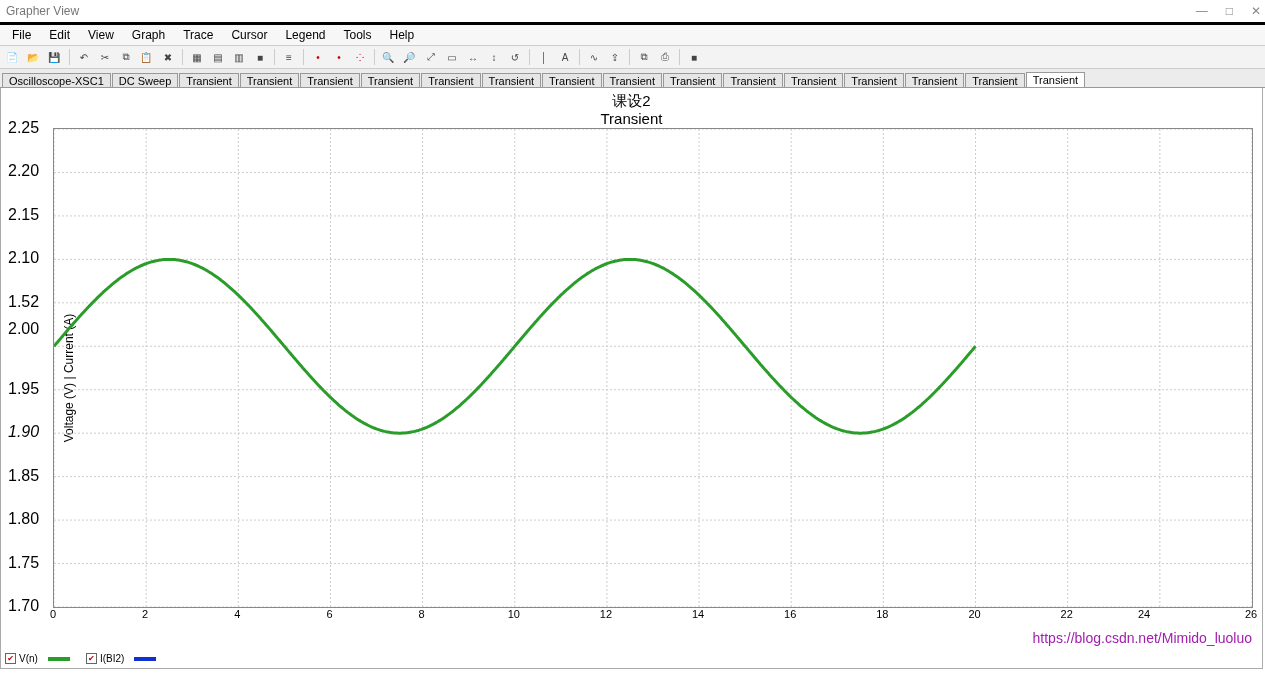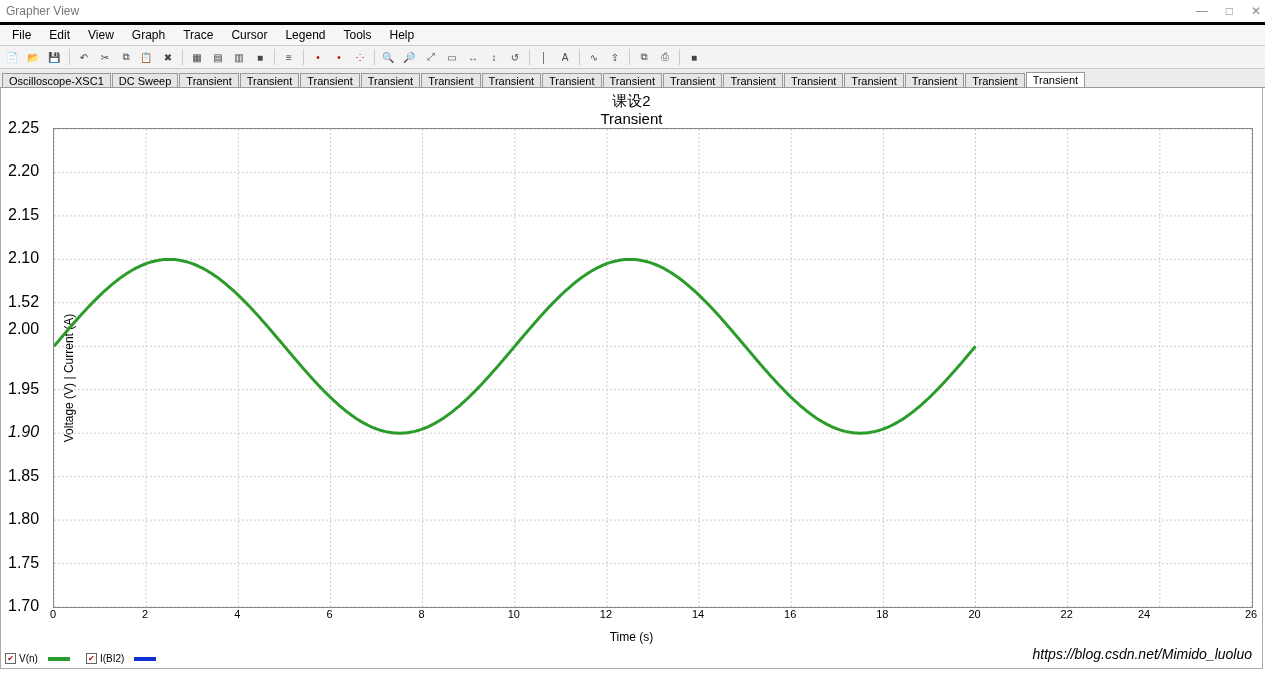--- a/index.html
+++ b/index.html
@@ -148,24 +148,23 @@
   }
   .legend-item { display: flex; align-items: center; gap: 3px; }
   .legend-check {
     width: 9px; height: 9px; border: 1px solid #666;
     display: inline-flex; align-items: center; justify-content: center;
     font-size: 8px; line-height: 8px; color: #b00;
   }
   .legend-swatch { width: 22px; height: 4px; display: inline-block; }
   .watermark {
     position: absolute;
-    bottom: 6px; right: 10px;
-    color: #000000; font-size: 14px;
+    bottom: 22px; right: 10px;
+    color: #a21caf; font-size: 14px;
     pointer-events: none;
-    font-style: italic;
   }
 </style>
 </head>
 <body>
 
 <div class="titlebar">
   <span>Grapher View</span>
   <div class="btns">
     <span>—</span>
     <span>□</span>
@@ -244,21 +243,20 @@
     <div class="tab">Transient</div>
     <div class="tab">Transient</div>
     <div class="tab">Transient</div>
     <div class="tab active">Transient</div>
   </div>
 
 <div class="plot-wrap">
   <div class="plot-title">课设2</div>
   <div class="plot-subtitle">Transient</div>
   <div class="yaxis-label">Voltage (V) | Current (A)</div>
-  <div class="xaxis-label">Time (s)</div>
 
   <div class="chart-area">
     <svg id="chart-svg" width="100%" height="100%" viewBox="0 0 1198 478" preserveAspectRatio="none">
         <g class="grid">
           <line x1="0" y1="0" x2="0" y2="478"></line>
           <line x1="92.15384615384616" y1="0" x2="92.15384615384616" y2="478"></line>
           <line x1="184.30769230769232" y1="0" x2="184.30769230769232" y2="478"></line>
           <line x1="276.46153846153845" y1="0" x2="276.46153846153845" y2="478"></line>
           <line x1="368.61538461538464" y1="0" x2="368.61538461538464" y2="478"></line>
           <line x1="460.7692307692308" y1="0" x2="460.7692307692308" y2="478"></line>

